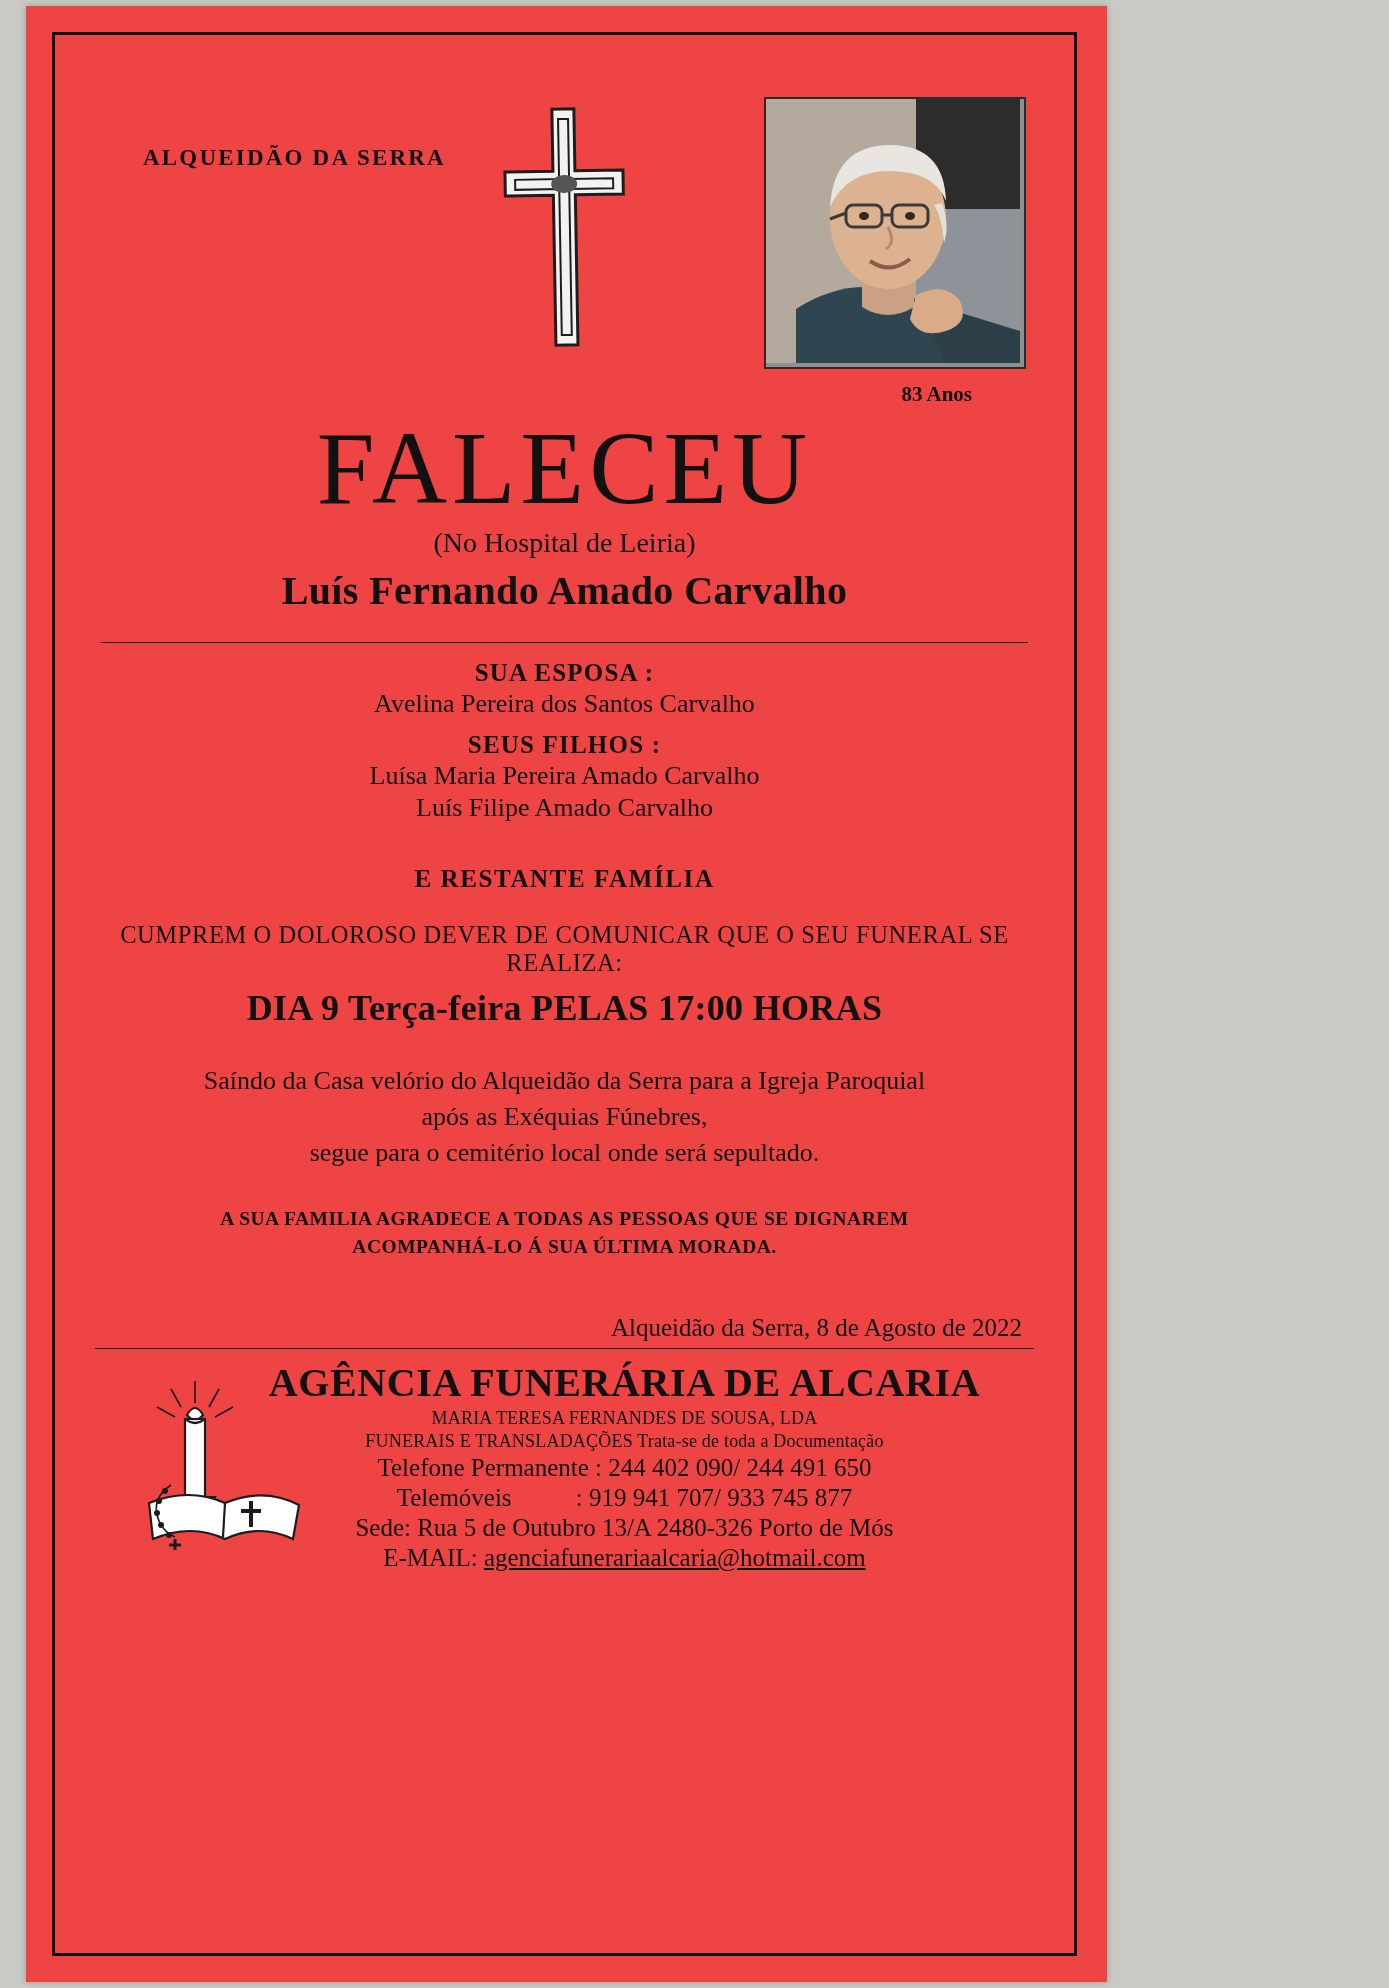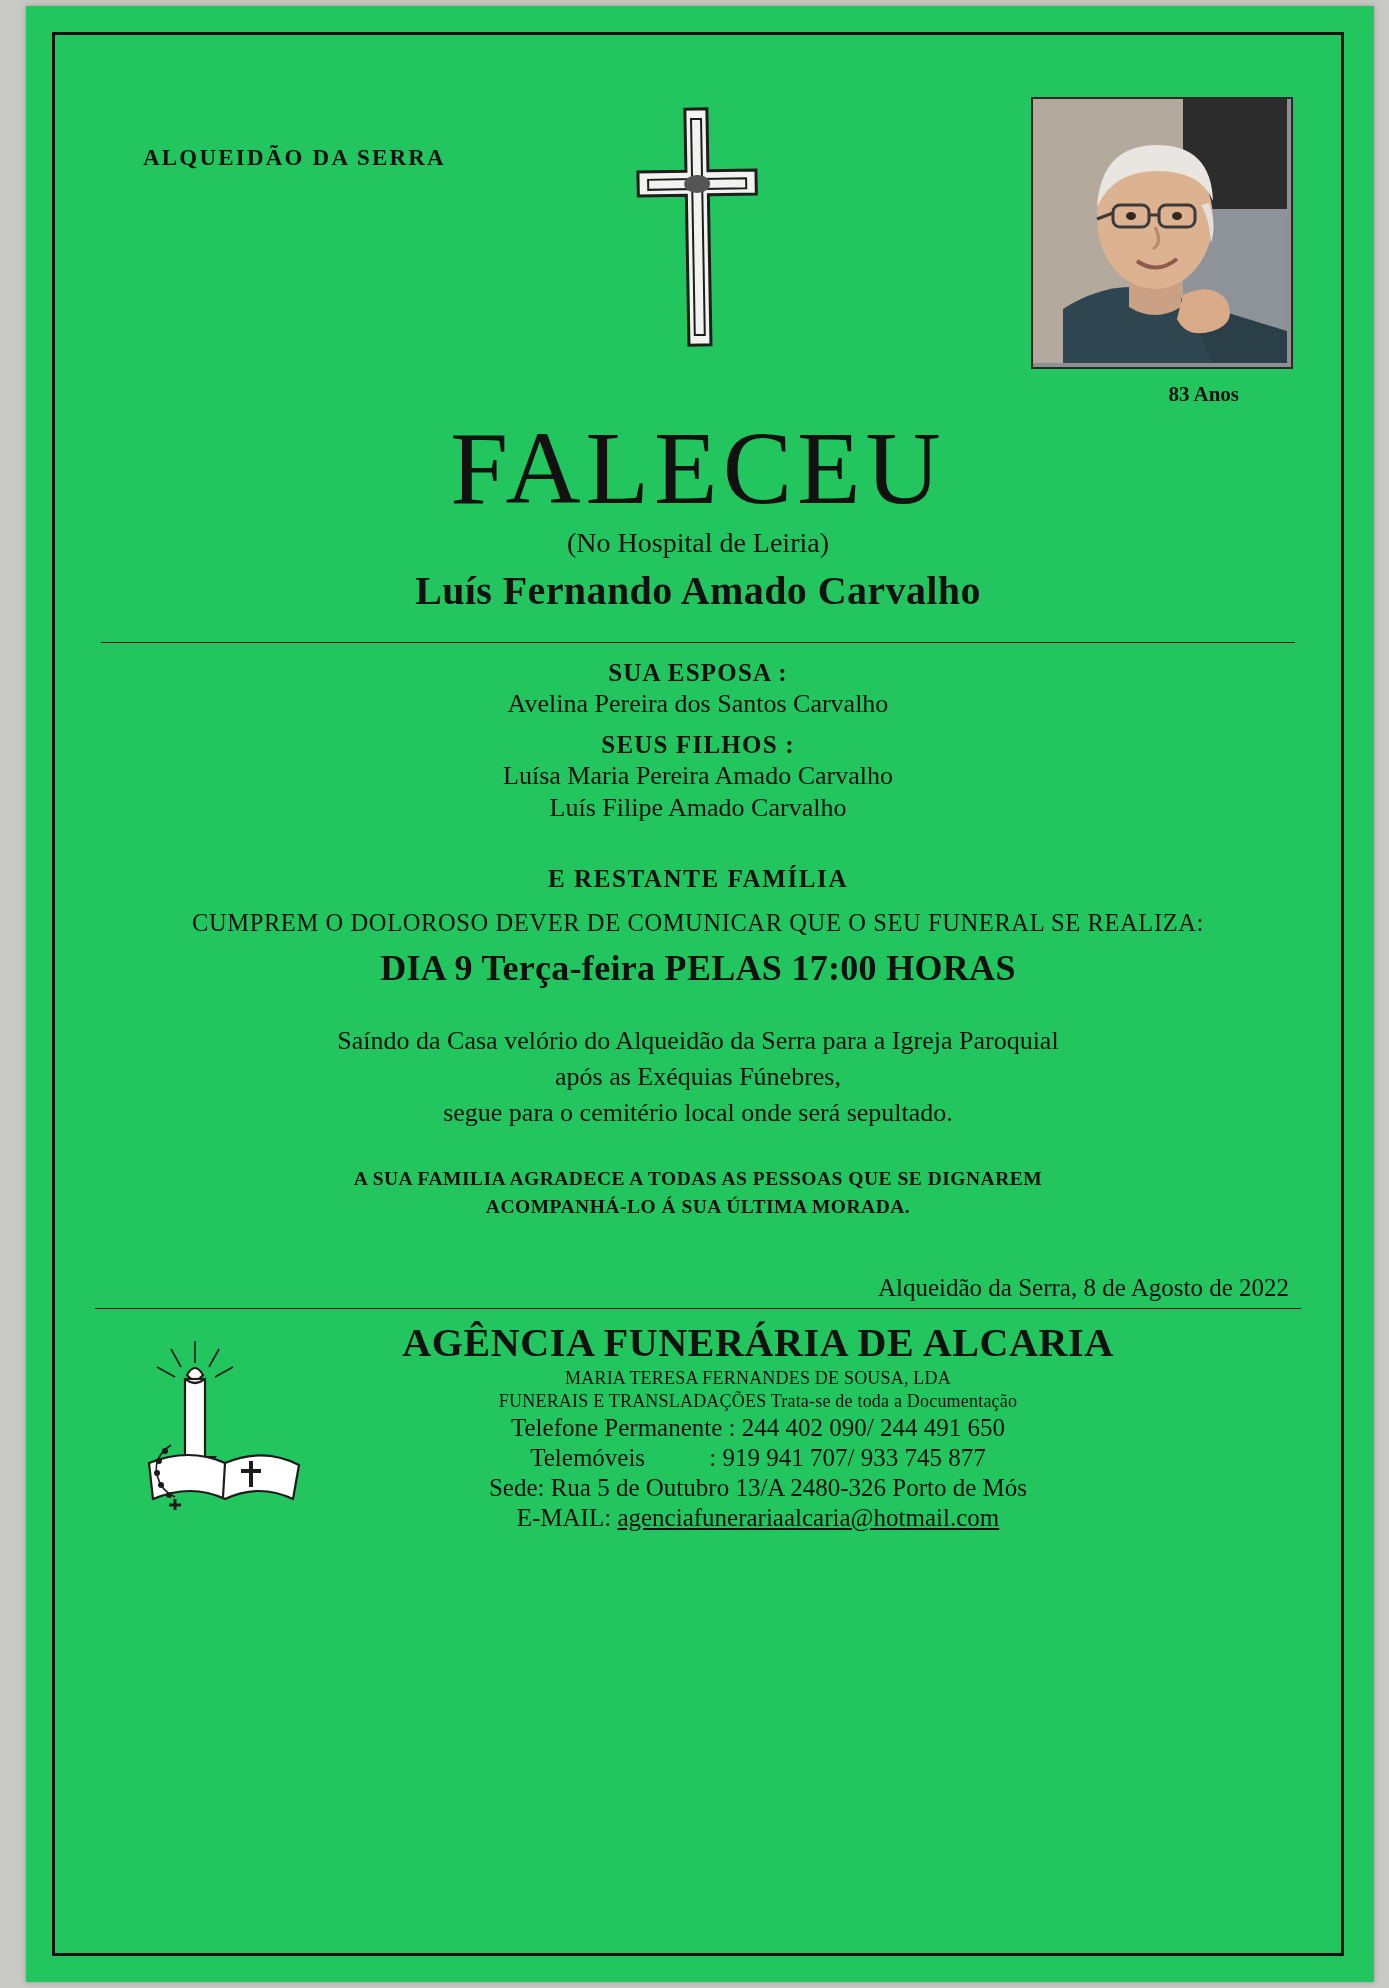--- a/index.html
+++ b/index.html
@@ -14,23 +14,23 @@
     overflow: hidden;
     font-family: "Liberation Serif", serif;
     color: #111;
   }
 
   
   .paper {
     position: absolute;
     left: 26px;
     top: 6px;
-    width: 1348px;
+    width: 1081px;
     height: 1976px;
-    background: #22c55e;
+    background: #ef4444;
     box-shadow: 0 0 6px rgba(0,0,0,0.25);
   }
 
   
   .frame {
     position: absolute;
     left: 26px;
     top: 26px;
     right: 30px;
     bottom: 26px;
@@ -133,21 +133,21 @@
     text-align: center;
     font-weight: bold;
     font-size: 25px;
     letter-spacing: 1.6px;
     margin-top: 42px;
   }
   .cumprem {
     text-align: center;
     font-size: 24.5px;
     letter-spacing: 0.6px;
-    margin-top: 16px;
+    margin-top: 28px;
   }
   .funeral-when {
     text-align: center;
     font-weight: bold;
     font-size: 36px;
     margin-top: 10px;
     letter-spacing: 0.3px;
   }
   .route {
     text-align: center;

